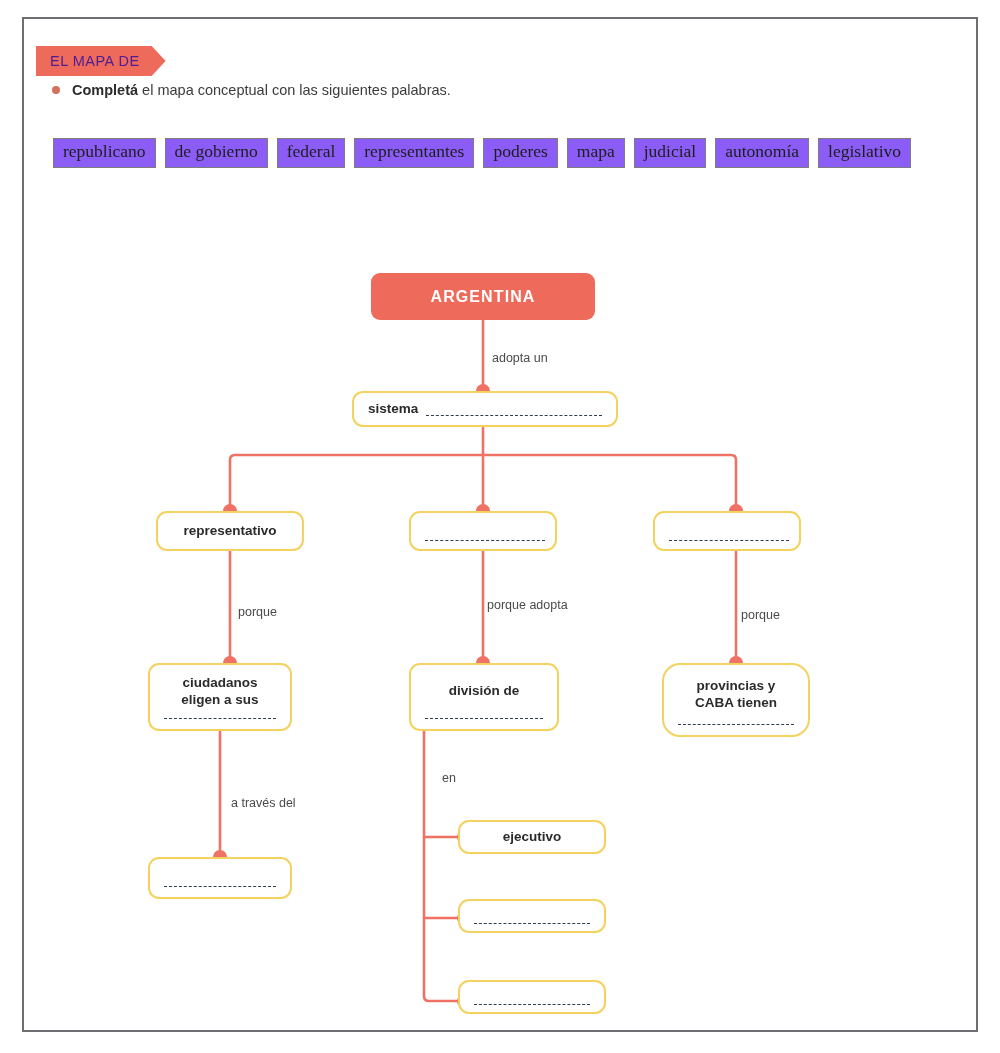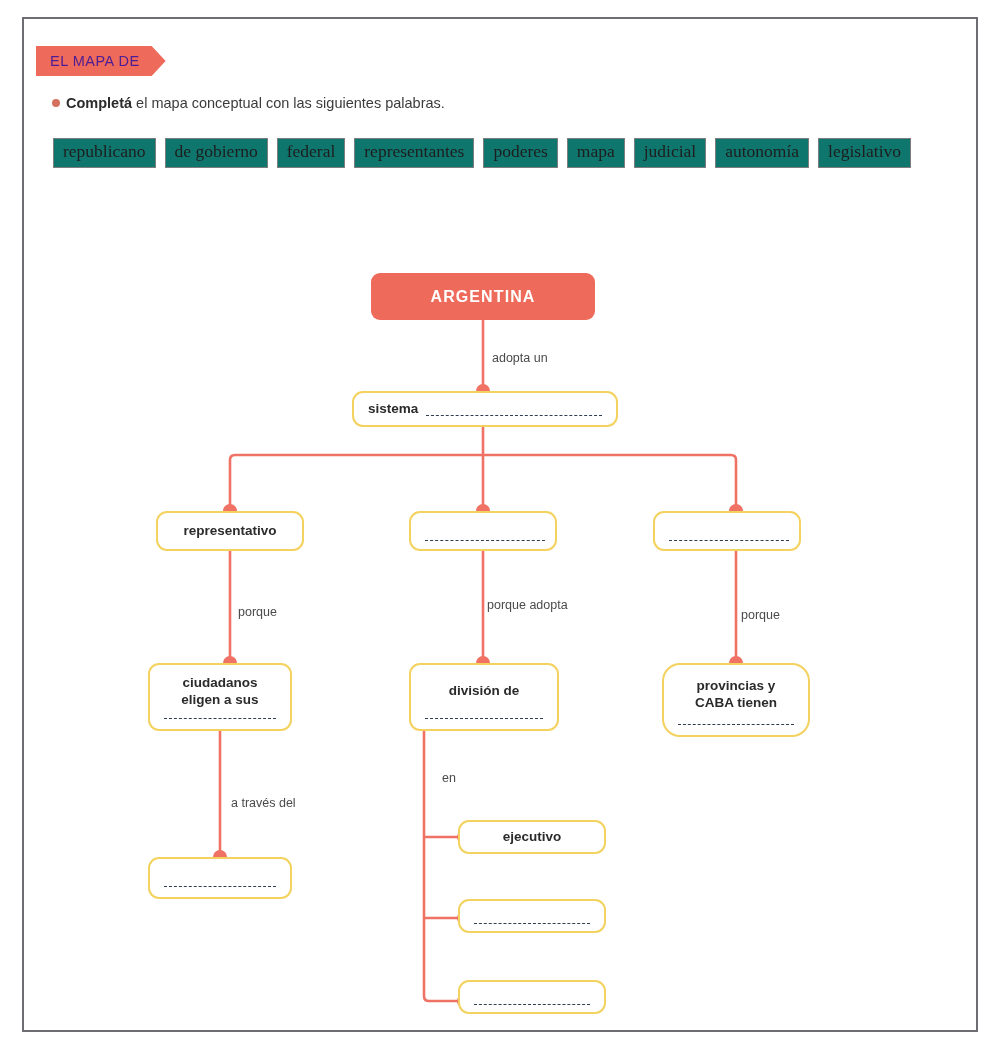--- a/index.html
+++ b/index.html
@@ -20,38 +20,38 @@
     background:#ee6a5a;color:#4c1d95;
     padding:0 26px 0 14px;
     font-size:14.5px;letter-spacing:.5px;
     clip-path:polygon(0 0, calc(100% - 14px) 0, 100% 50%, calc(100% - 14px) 100%, 0 100%);
   }
   #banner .t1{font-weight:400;}
   #banner .t2{font-weight:700;margin-left:5px;}
 
   
   #instr{
-    position:absolute;left:52px;top:95px;
-    display:flex;align-items:baseline;gap:6px;
+    position:absolute;left:52px;top:82px;
+    display:flex;align-items:baseline;gap:12px;
     font-size:14.5px;color:#3b3b3b;
   }
   #instr .dot{
     width:8px;height:8px;border-radius:50%;background:#d4705f;
     display:inline-block;position:relative;top:-1px;flex:none;
   }
   #instr .b{font-weight:700;color:#2c2c2c;}
   #instr .n{font-weight:400;}
 
   
   #bank{
     position:absolute;left:53px;top:138px;width:890px;
     display:flex;align-items:center;gap:9px;
   }
   .chip{
-    border:1px solid #7d7d7d;background:#0f766e;color:#1d1d1d;
+    border:1px solid #7d7d7d;background:#8b5cf6;color:#1d1d1d;
     font-family:"Liberation Serif", serif;font-size:17.5px;
     padding:2px 9px 4px;line-height:1.25;white-space:nowrap;
   }
 
   
   #canvas{position:absolute;left:0;top:0;width:1000px;height:797px;}
   #wires{position:absolute;left:0;top:0;width:1000px;height:1053px;}
 
   .node{
     position:absolute;box-sizing:border-box;

